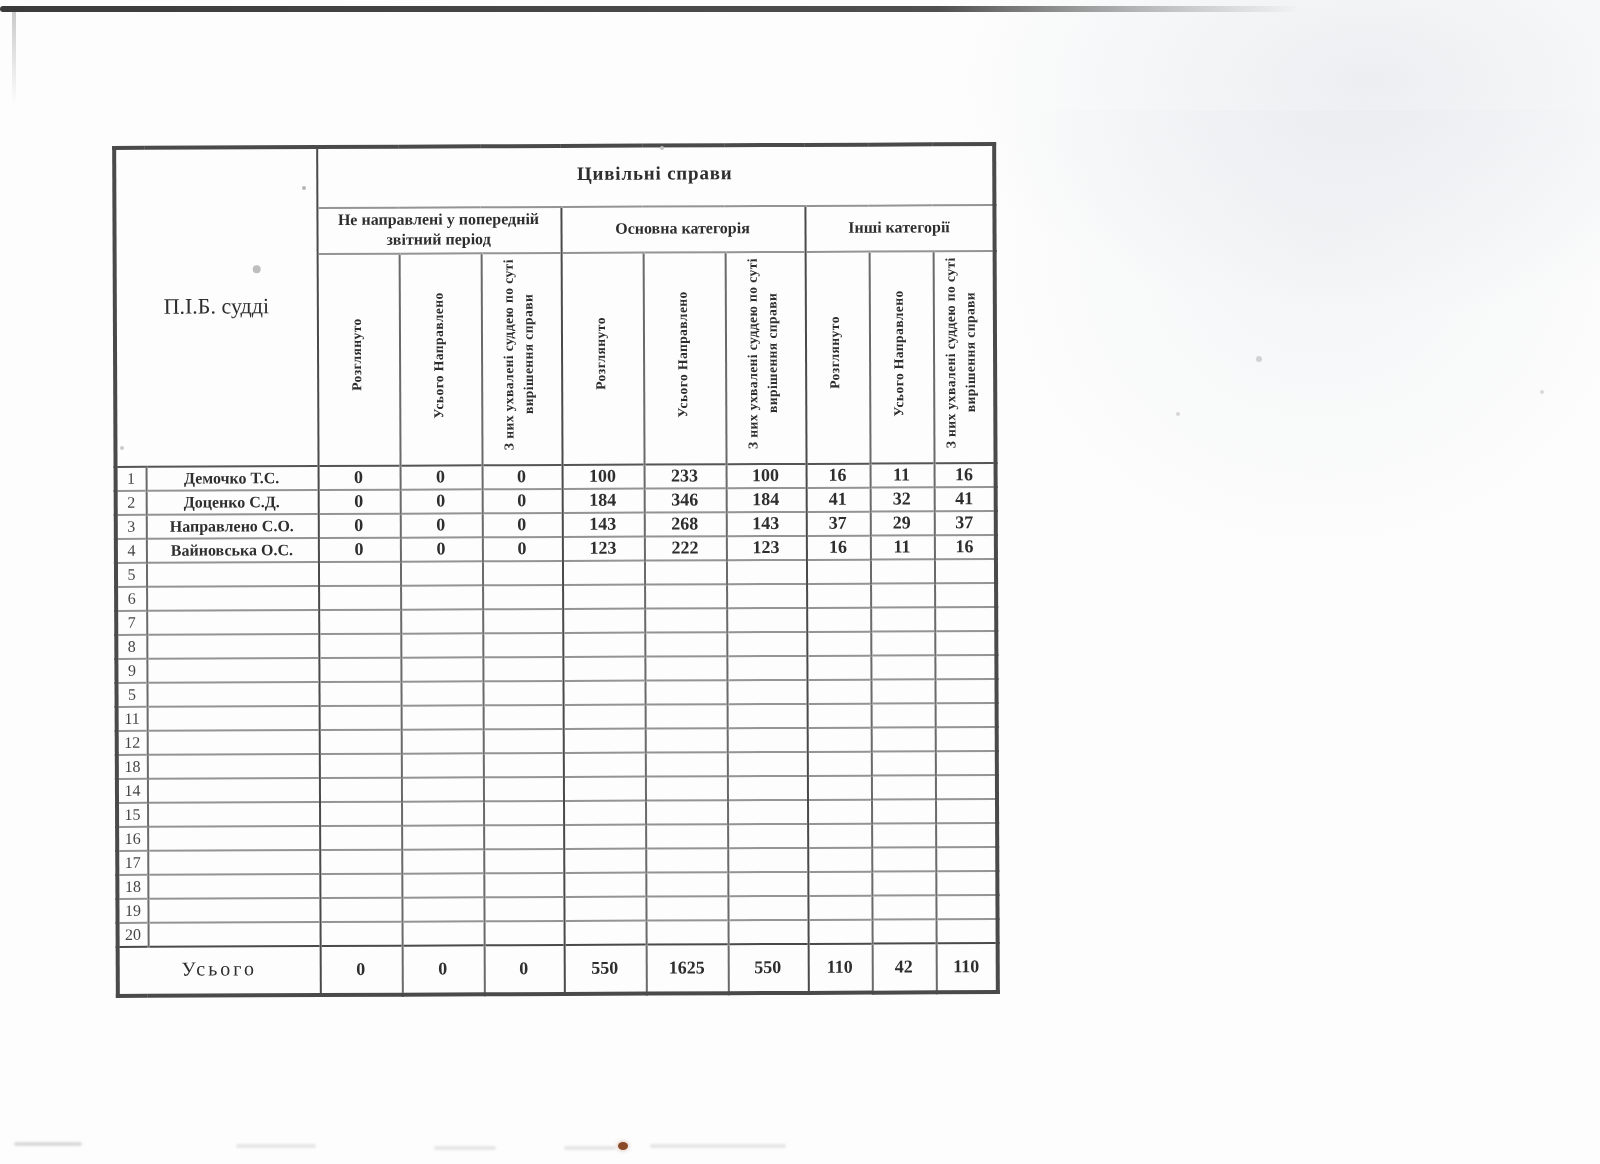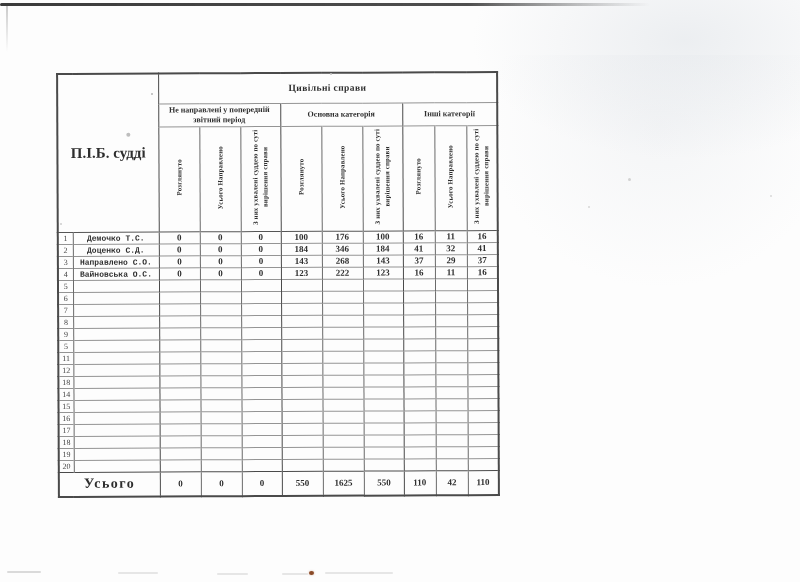--- a/index.html
+++ b/index.html
@@ -32,35 +32,35 @@
      text-align:center;vertical-align:middle;color:#2e2e2e;overflow:hidden;}
   td.gb{border-left:1.6px solid #4a4a4a;}
 
   tr.r-title{height:30px;}
   tr.r-group{height:23px;}
   tr.r-rot{height:104px;}
   tbody tr{height:12px;}
   tfoot tr{height:25px;}
 
   td.title-cell{font-size:9.5px;font-weight:700;letter-spacing:.4px;}
-  td.name-head{font-size:15px;font-weight:700;position:relative;margin-left:40px;}
+  td.name-head{font-size:11px;font-weight:400;position:relative;margin-left:40px;}
   .deg-dot{position:absolute;left:68px;top:58px;width:4px;height:4px;border-radius:50%;
     background:#a8a8a8;opacity:.75;}
   td.group{font-size:8px;font-weight:700;line-height:1.2;padding:1px 5px;}
   td.rcell{vertical-align:middle;}
   .rot{writing-mode:vertical-rl;transform:rotate(180deg);display:inline-block;
     height:100px;max-height:100px;font-size:6.8px;font-weight:700;line-height:1.45;
     letter-spacing:.2px;text-align:center;}
 
   td.num{font-size:8px;font-weight:400;color:#454545;line-height:11px;}
-  td.name{font-size:8px;font-weight:700;line-height:11px;font-family:Liberation Mono, monospace;}
+  td.name{font-size:8px;font-weight:700;line-height:11px;}
   td.val{font-size:9px;font-weight:700;line-height:11px;}
   tbody tr.first td{border-top:1.5px solid #555;}
   tfoot td{border-top:1.8px solid #4a4a4a;}
-  td.tlabel{font-size:14px;font-weight:700;letter-spacing:1.5px;}
+  td.tlabel{font-size:10px;font-weight:400;letter-spacing:1.5px;}
   tfoot td.val{font-size:9px;font-weight:700;}
 </style>
 </head>
 <body>
 
 <div class="page">
 
   <div class="scan-top"></div>
   <div class="scan-left"></div>
   <div class="wash-tr"></div>
@@ -107,21 +107,21 @@
           </tr>
       </thead>
       <tbody id="table-body">
           <tr class="first">
             <td class="num">1</td>
             <td class="name">Демочко Т.С.</td>
             <td class="val gb">0</td>
             <td class="val">0</td>
             <td class="val">0</td>
             <td class="val gb">100</td>
-            <td class="val">176</td>
+            <td class="val">233</td>
             <td class="val">100</td>
             <td class="val gb">16</td>
             <td class="val">11</td>
             <td class="val">16</td>
           </tr>
           <tr>
             <td class="num">2</td>
             <td class="name">Доценко С.Д.</td>
             <td class="val gb">0</td>
             <td class="val">0</td>

